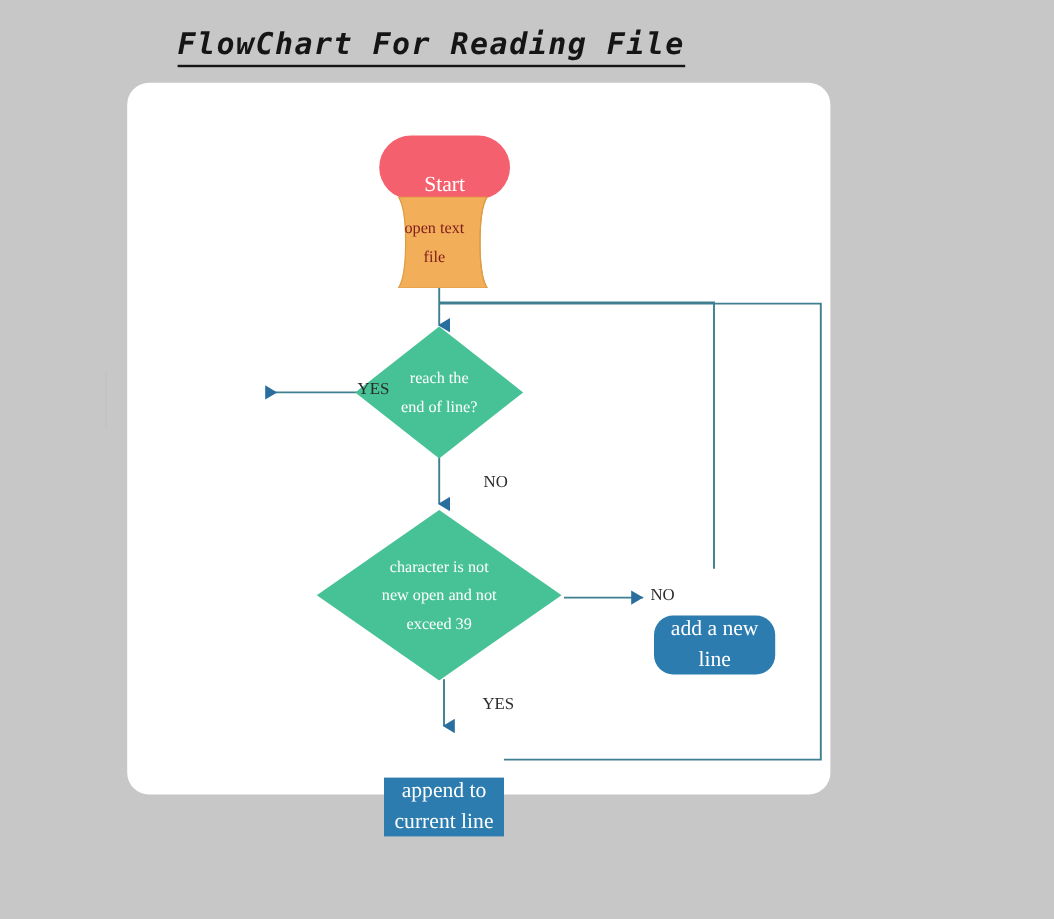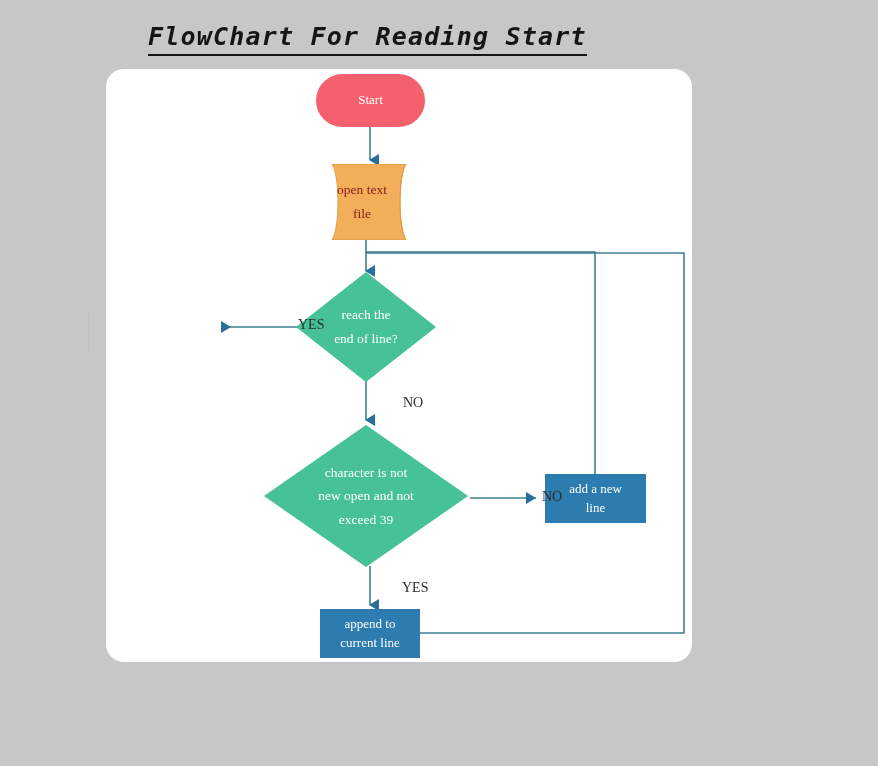--- a/index.html
+++ b/index.html
@@ -56,25 +56,26 @@
     height: 766px;
     pointer-events: none;
   }
 
   
   .node {
     position: absolute;
     display: flex;
     flex-direction: column;
     align-items: center;
-    justify-content: center;
+    justify-content: flex-end;
     color: #ffffff;
     text-align: center;
     line-height: 1.45;
-    font-size: 13px;
+    font-size: 18px;
+    margin-top: 39px;
   }
   .node span { display: block; }
 
   
   .terminator {
     background: #f4606d;
     border-radius: 999px;
   }
 
   
@@ -137,21 +138,21 @@
     opacity: .5;
   }
 </style>
 </head>
 <body>
 
 <div id="stage">
 
   <div class="artifact" style="left:88px;top:310px;width:1px;height:46px;"></div>
 
-  <div class="title">FlowChart For Reading Start</div>
+  <div class="title">FlowChart For Reading File</div>
 
   <div class="panel"></div>
 
   <svg class="wires" viewBox="0 0 878 766" xmlns="http://www.w3.org/2000/svg">
     <defs>
       <marker id="ah-down" markerWidth="12" markerHeight="12" refX="6" refY="9" orient="auto" markerUnits="userSpaceOnUse">
         <path d="M0,0 L12,0 L6,10 Z" fill="#2a6e9e"></path>
       </marker>
       <marker id="ah-left" markerWidth="12" markerHeight="12" refX="10" refY="6" orient="auto" markerUnits="userSpaceOnUse">
         <path d="M12,0 L12,12 L2,6 Z" fill="#2a6e9e"></path>
@@ -208,21 +209,21 @@
     <svg width="204" height="142" viewBox="0 0 204 142" xmlns="http://www.w3.org/2000/svg">
       <polygon points="102,0 204,71 102,142 0,71" fill="#46c296"></polygon>
     </svg>
     <div class="label">
       <span>character is not</span>
       <span>new open and not</span>
       <span>exceed 39</span>
     </div>
   </div>
 
-  <div class="node process" style="left:545px;top:474px;width:101px;height:49px;">
+  <div class="node process" style="left:545px;top:474px;width:101px;height:49px;border-radius:16px;">
     <span>add a new</span>
     <span>line</span>
   </div>
 
   <div class="node process" style="left:320px;top:609px;width:100px;height:49px;">
     <span>append to</span>
     <span>current line</span>
   </div>
 
   <div class="edge-label" style="left:250px;top:317px;">YES</div>

